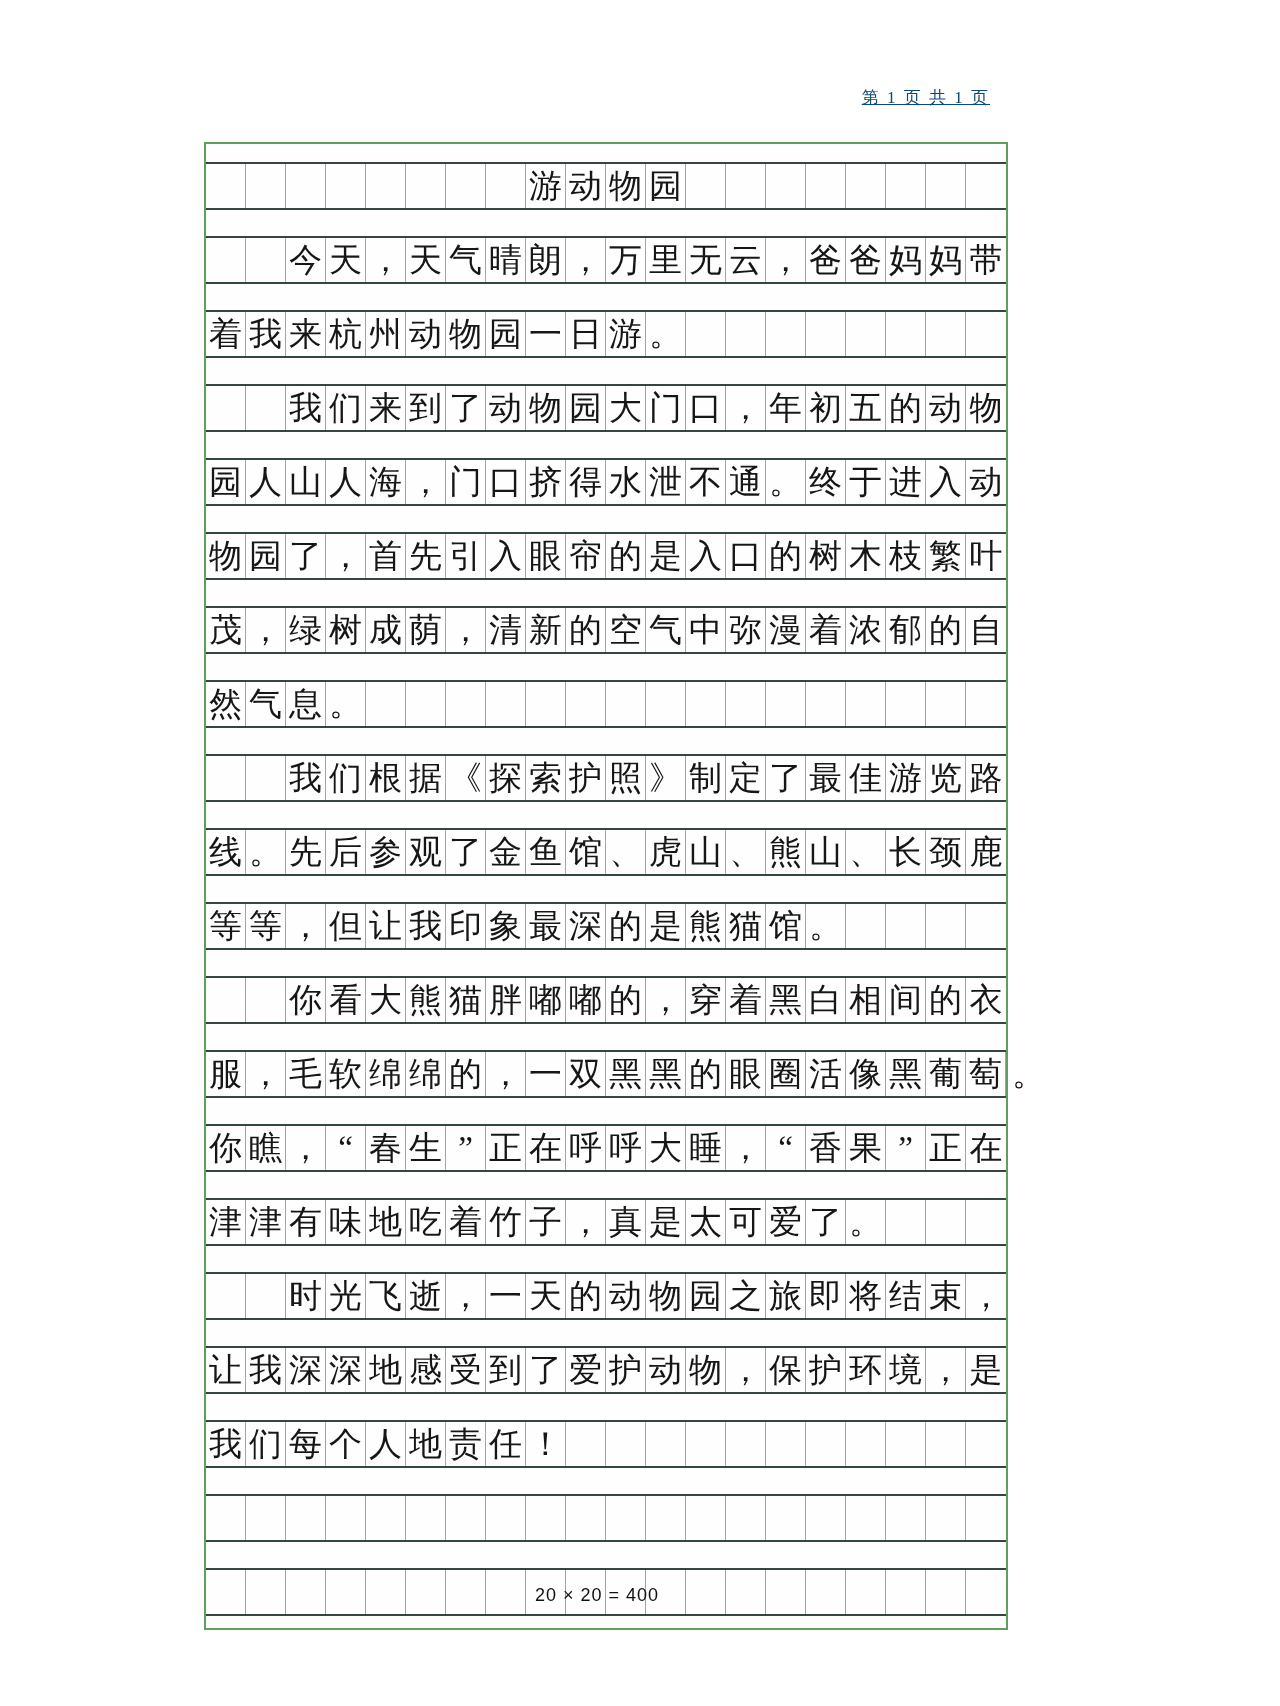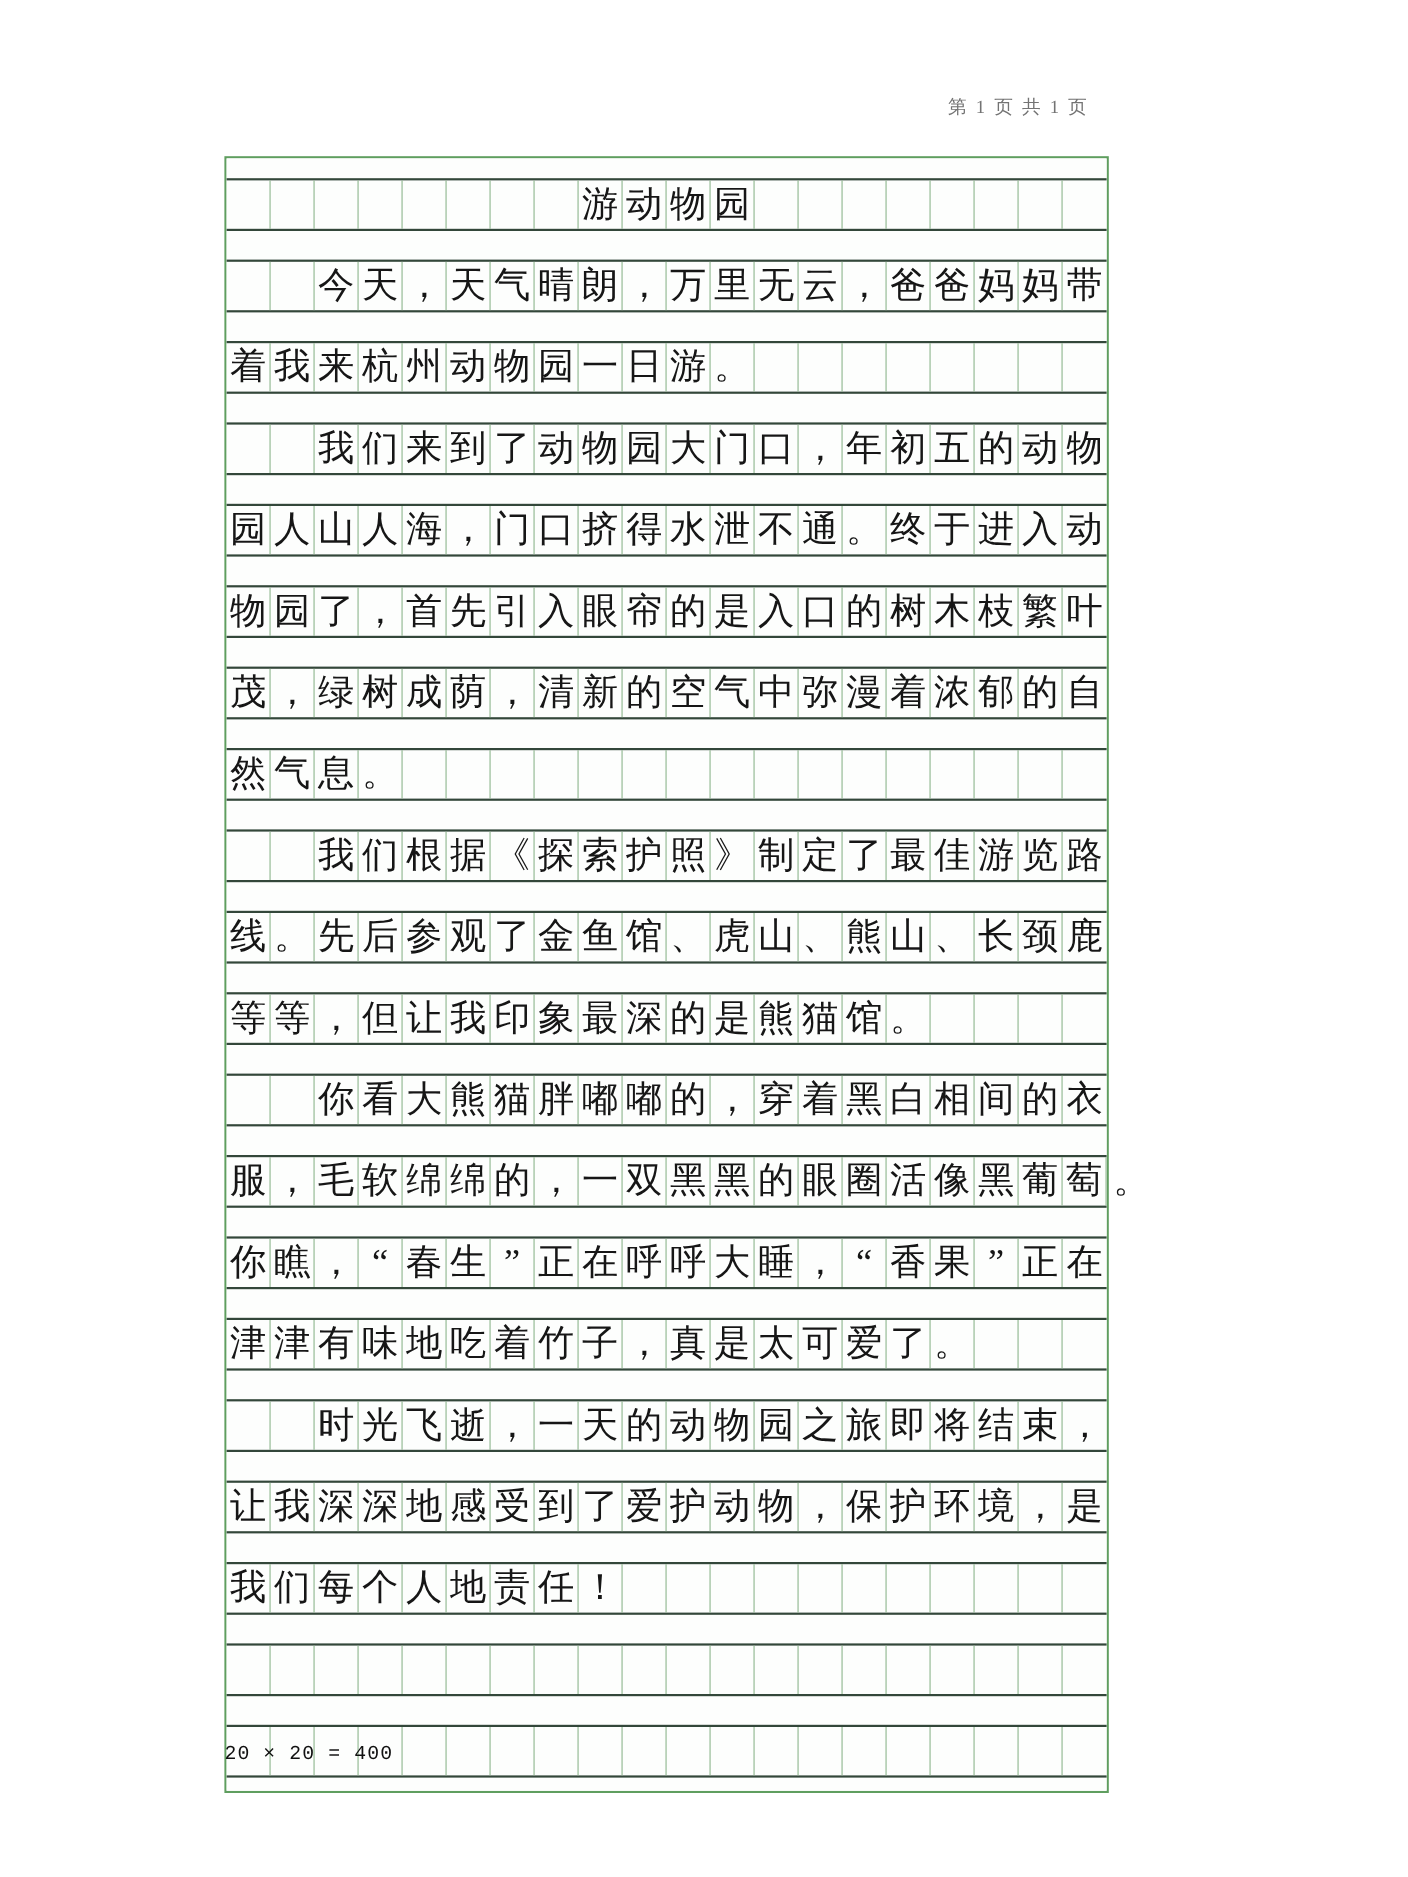--- a/index.html
+++ b/index.html
@@ -15,21 +15,22 @@
     color: #161616;
   }
   .page-header {
     position: absolute;
     top: 86px;
     left: 204px;
     width: 786px;
     text-align: right;
     font-size: 17px;
     letter-spacing: 2px;
-    color: #737373;
+    color: #0c4a6e;
+    text-decoration: underline;
   }
   .paper {
     position: absolute;
     left: 204px;
     top: 142px;
     width: 800px;
     border: 2px solid #5f9e5f;
     background: #fdfefd;
   }
   .strip       { height: 26px; background: #fdfefd; }
@@ -66,25 +67,25 @@
     align-items: center;
     padding-left: 6px;
     font-size: 33px;
     line-height: 1;
   }
   .page-footer {
     position: absolute;
     top: 1585px;
     left: 204px;
     width: 786px;
-    text-align: left;
+    text-align: center;
     font-size: 18px;
     letter-spacing: 1px;
     color: #111111;
-    font-family: Liberation Mono, monospace;
+    font-family: Liberation Sans, sans-serif;
   }
 </style>
 </head>
 <body>
 
 <div class="page-header">第 1 页 共 1 页</div>
 
 <div class="paper">
     <div class="strip strip-top"></div>
     <div class="row">

